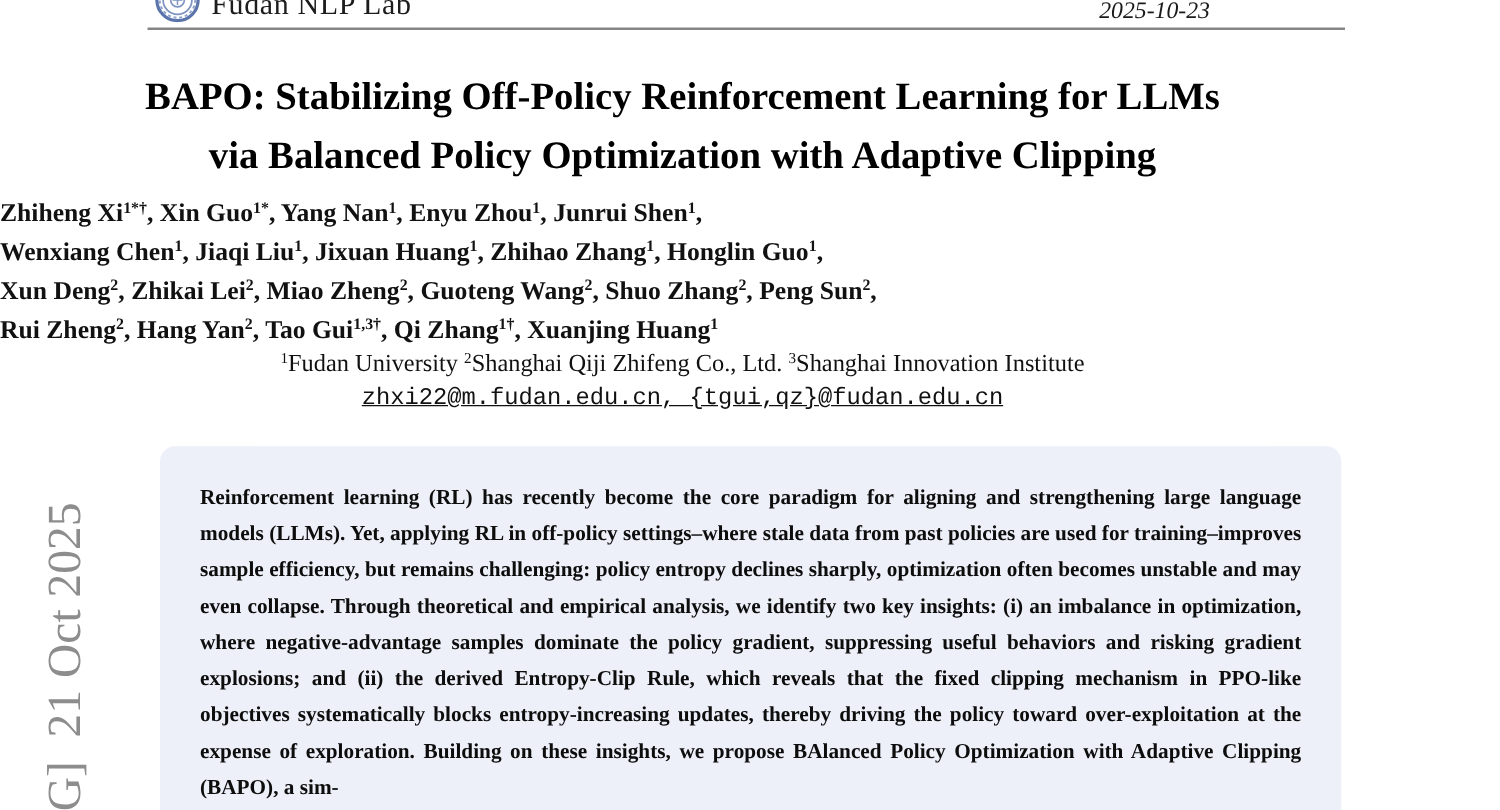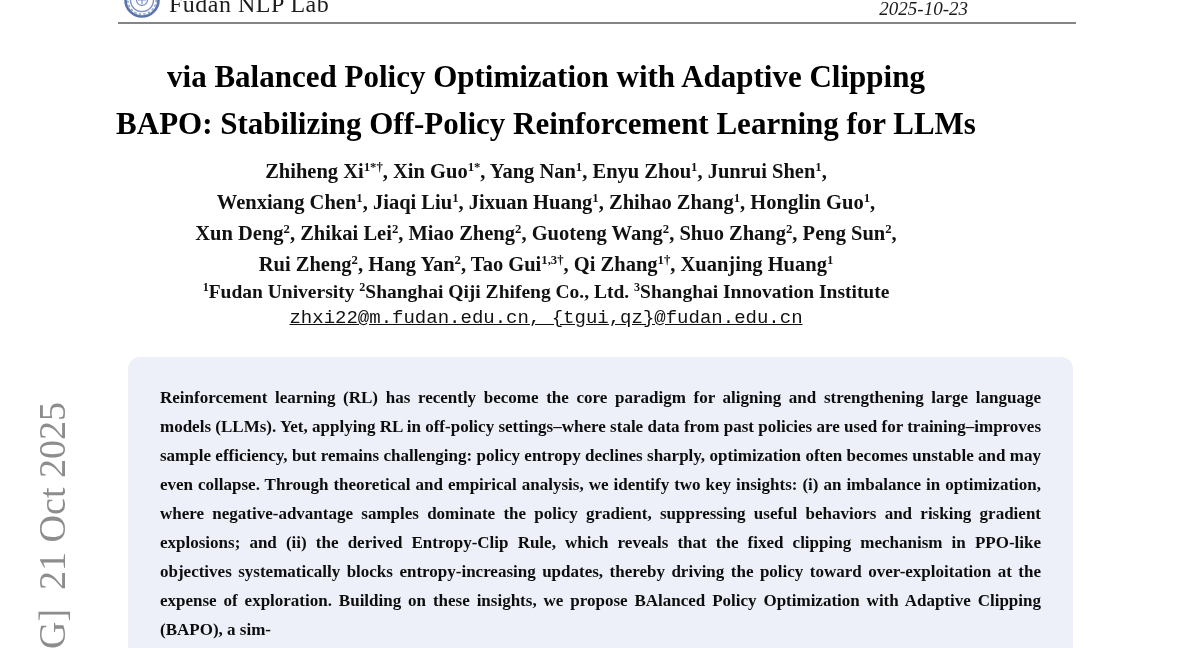--- a/index.html
+++ b/index.html
@@ -77,21 +77,21 @@
     color: #000;
   }
   .title-line { display: block; }
 
   
   .authors {
     position: absolute;
     left: 0;
     right: 0;
     top: 156px;
-    text-align: center;
+    text-align: left;
     font-size: 20.5px;
     line-height: 31px;
     font-weight: 700;
     color: #111;
   }
   .authors sup, .affils sup {
     font-size: 62%;
     vertical-align: baseline;
     position: relative;
     top: -0.55em;
@@ -100,21 +100,21 @@
 
   
   .affils {
     position: absolute;
     left: 0;
     right: 0;
     top: 280px;
     text-align: center;
     font-size: 19.5px;
     line-height: 24px;
-    font-weight: 700;
+    font-weight: 400;
     color: #111;
   }
   .email {
     position: absolute;
     left: 0;
     right: 0;
     top: 306px;
     text-align: center;
     font-family: "Liberation Mono", monospace;
     font-size: 19px;
@@ -158,22 +158,22 @@
       <path d="M14 18 h8 M18 14 v8" stroke="#7e93c0" stroke-width="1.2"></path>
     </svg>
   </span>
   <span class="lab-name">Fudan NLP Lab</span>
   <span class="date">2025-10-23</span>
   <div class="rule"></div>
 
   <div class="watermark">G]  21 Oct 2025</div>
 
   <h1 class="title">
+    <span class="title-line">BAPO: Stabilizing Off-Policy Reinforcement Learning for LLMs</span>
     <span class="title-line">via Balanced Policy Optimization with Adaptive Clipping</span>
-    <span class="title-line">BAPO: Stabilizing Off-Policy Reinforcement Learning for LLMs</span>
   </h1>
 
   <div class="authors">
     <div class="author-line"><span class="author"><span>Zhiheng Xi</span><sup>1*†</sup><span>, </span></span><span class="author"><span>Xin Guo</span><sup>1*</sup><span>, </span></span><span class="author"><span>Yang Nan</span><sup>1</sup><span>, </span></span><span class="author"><span>Enyu Zhou</span><sup>1</sup><span>, </span></span><span class="author"><span>Junrui Shen</span><sup>1</sup><span>,</span></span></div>
     <div class="author-line"><span class="author"><span>Wenxiang Chen</span><sup>1</sup><span>, </span></span><span class="author"><span>Jiaqi Liu</span><sup>1</sup><span>, </span></span><span class="author"><span>Jixuan Huang</span><sup>1</sup><span>, </span></span><span class="author"><span>Zhihao Zhang</span><sup>1</sup><span>, </span></span><span class="author"><span>Honglin Guo</span><sup>1</sup><span>,</span></span></div>
     <div class="author-line"><span class="author"><span>Xun Deng</span><sup>2</sup><span>, </span></span><span class="author"><span>Zhikai Lei</span><sup>2</sup><span>, </span></span><span class="author"><span>Miao Zheng</span><sup>2</sup><span>, </span></span><span class="author"><span>Guoteng Wang</span><sup>2</sup><span>, </span></span><span class="author"><span>Shuo Zhang</span><sup>2</sup><span>, </span></span><span class="author"><span>Peng Sun</span><sup>2</sup><span>,</span></span></div>
     <div class="author-line"><span class="author"><span>Rui Zheng</span><sup>2</sup><span>, </span></span><span class="author"><span>Hang Yan</span><sup>2</sup><span>, </span></span><span class="author"><span>Tao Gui</span><sup>1,3†</sup><span>, </span></span><span class="author"><span>Qi Zhang</span><sup>1†</sup><span>, </span></span><span class="author"><span>Xuanjing Huang</span><sup>1</sup><span></span></span></div>
   </div>
 
   <div class="affils"><span class="affil"><sup>1</sup><span>Fudan University</span><span> </span></span><span class="affil"><sup>2</sup><span>Shanghai Qiji Zhifeng Co., Ltd.</span><span> </span></span><span class="affil"><sup>3</sup><span>Shanghai Innovation Institute</span><span></span></span></div>

